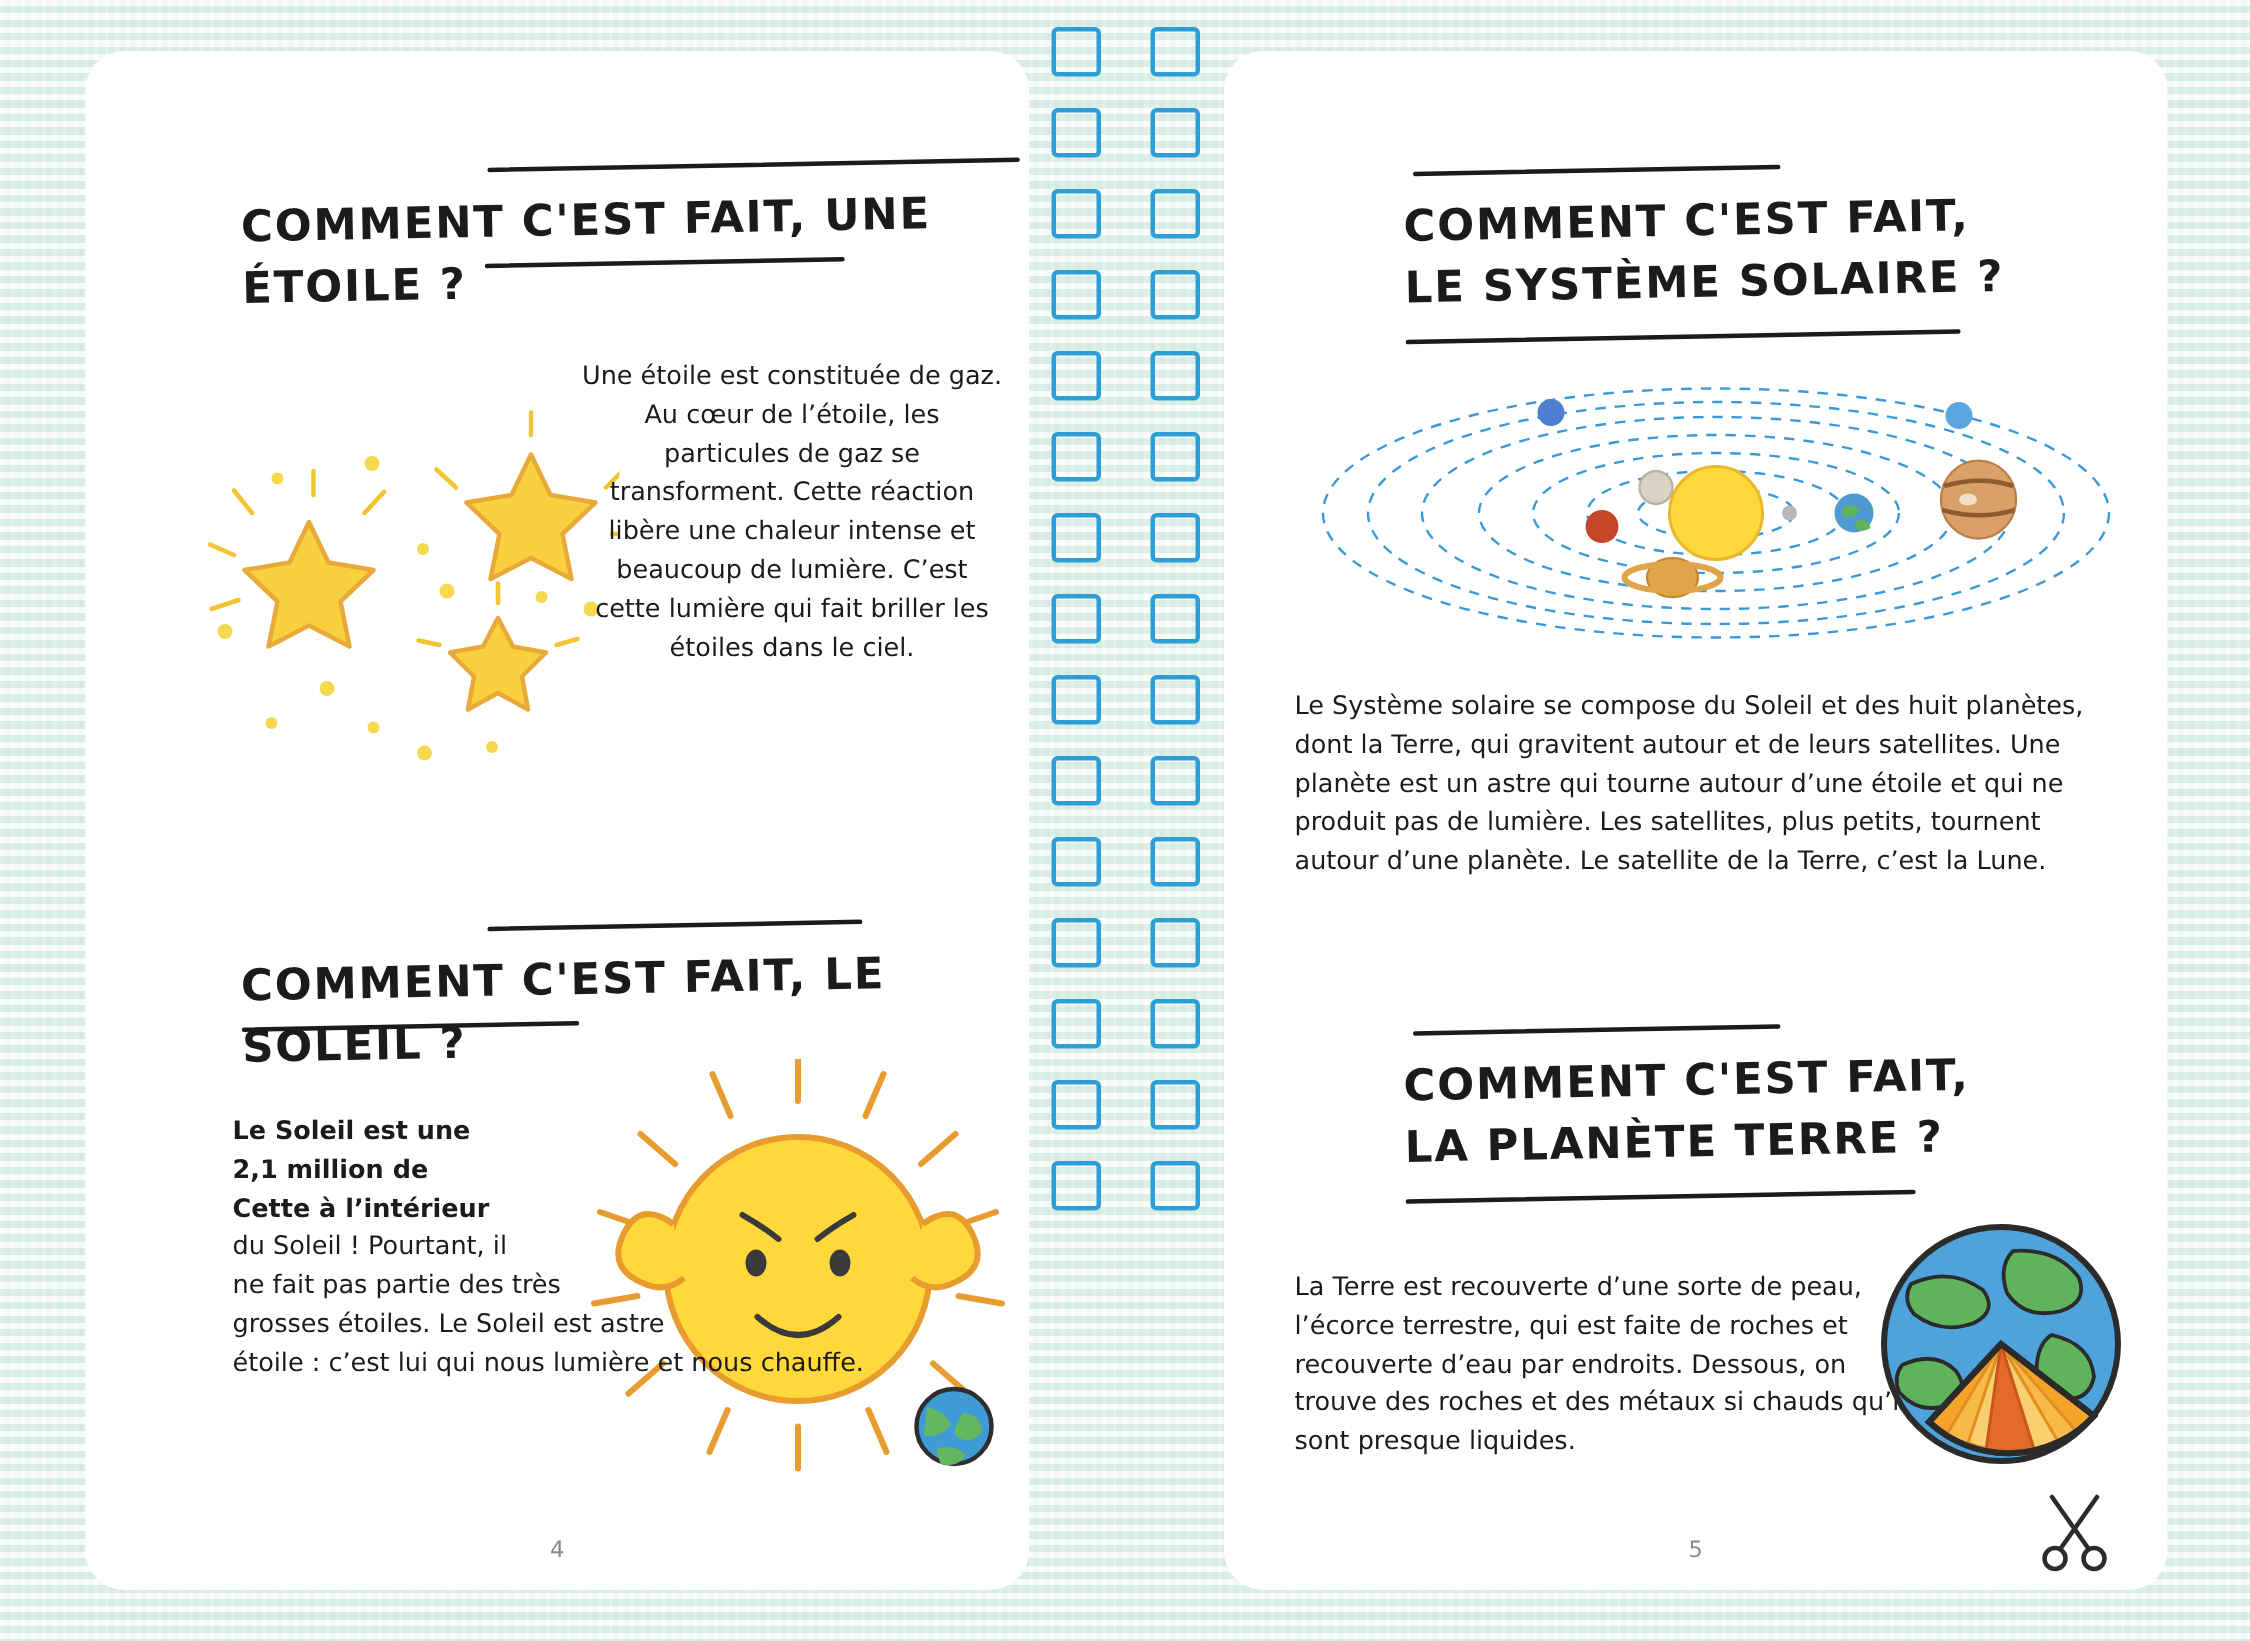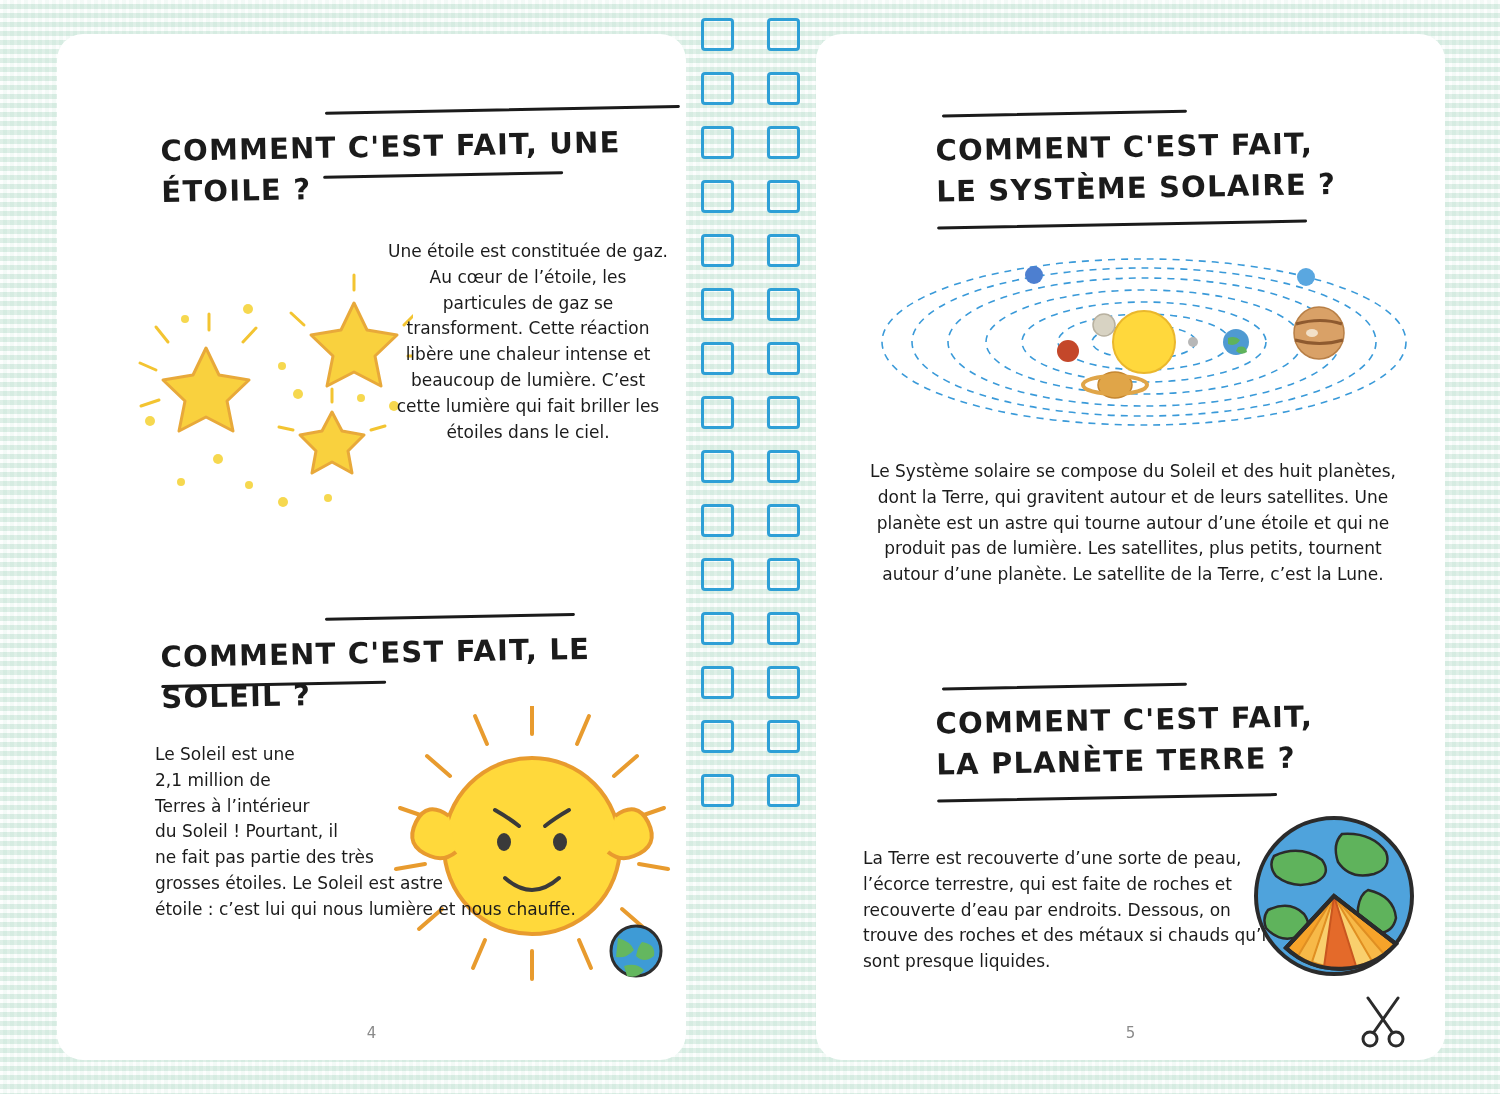--- a/index.html
+++ b/index.html
@@ -161,21 +161,21 @@
   #sun-art {
     position: absolute;
     top: 672px;
     left: 330px;
     width: 290px;
     height: 290px;
     pointer-events: none;
   }
 
   
-  .sun-l1 { width: 232px; }
+  .sun-l1 { width: 232px; font-weight: bold; }
   .sun-l2 { width: 300px; }
   .sun-l3 { width: 500px; }
 
   
   #h-solar {
     position: absolute;
     top: 92px;
     left: 120px;
     width: 480px;
   }
@@ -184,21 +184,20 @@
     top: 212px;
     left: 40px;
     width: 560px;
     height: 190px;
   }
   #solar-text {
     position: absolute;
     top: 425px;
     left: 47px;
     width: 540px;
-    text-align: center;
   }
   #h-earth {
     position: absolute;
     top: 665px;
     left: 120px;
     width: 480px;
   }
   #earth-text {
     position: absolute;
     top: 812px;
@@ -377,21 +376,21 @@
         <path d="M231 232 q12 3 16 12 q-8 9 -18 7 z" fill="#64b75f"></path>
         <path d="M255 236 q14 2 12 14 q-10 8 -18 0 q2 -10 6 -14 z" fill="#64b75f"></path>
         <path d="M237 260 q12 -4 20 4 q-6 9 -17 6 z" fill="#64b75f"></path>
       </g>
     </svg>
   </div>
 
   <div class="body-text" id="sun-text">
     <p class="sun-l1">Le Soleil est une</p>
     <p class="sun-l1">2,1 million de</p>
-    <p class="sun-l1">Terres à l’intérieur</p>
+    <p class="sun-l1">Cette à l’intérieur</p>
     <p class="sun-l2">du Soleil ! Pourtant, il</p>
     <p class="sun-l3">ne fait pas partie des très</p>
     <p class="sun-l3">grosses étoiles. Le Soleil est astre</p>
     <p class="sun-l3">étoile : c’est lui qui nous lumière et nous chauffe.</p>
   </div>
 
   <div class="page-number">4</div>
 </div>
 
 <div class="page page-right">

